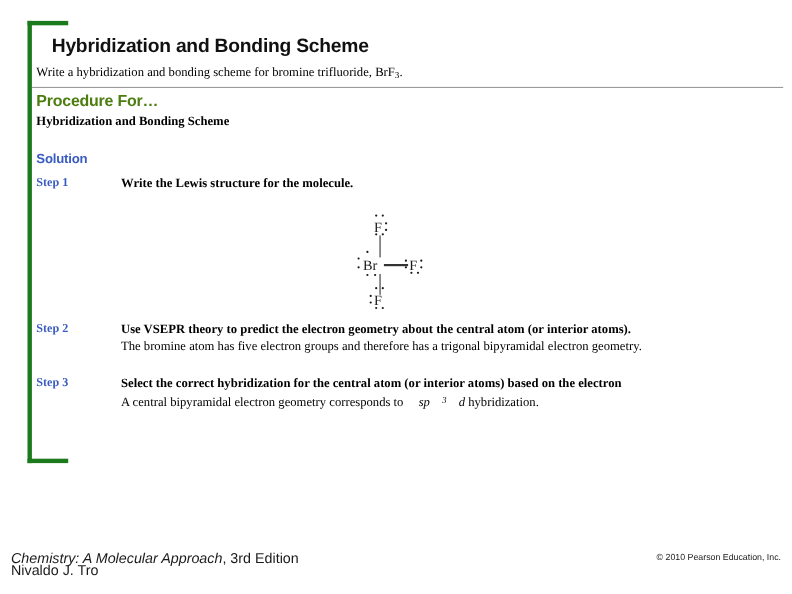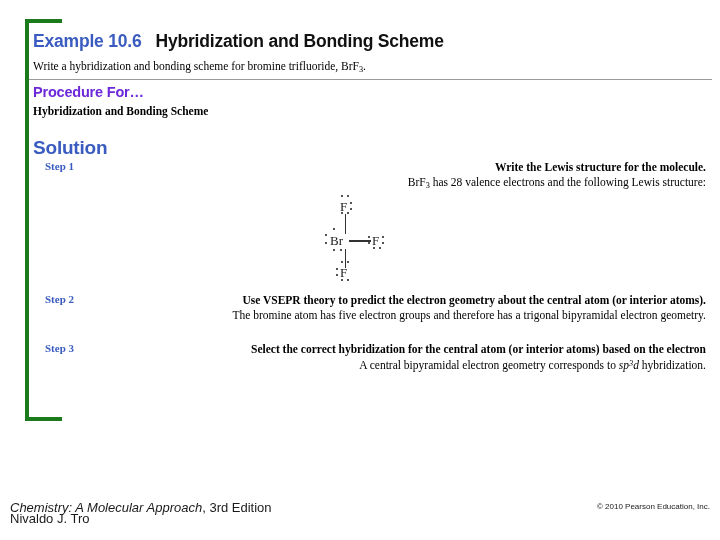--- a/index.html
+++ b/index.html
@@ -90,82 +90,80 @@
   }
 
   
   #procedure-heading {
     position: absolute;
     left: 33px;
     top: 84px;
     font-family: "Liberation Sans", sans-serif;
     font-size: 14.5px;
     font-weight: bold;
-    color: #6d28d9;
+    color: #4d7c0f;
     letter-spacing: -0.2px;
   }
   #procedure-subject {
     position: absolute;
     left: 33px;
     top: 105px;
     font-size: 11.5px;
     font-weight: bold;
     color: #000;
   }
 
   
   #solution-heading {
     position: absolute;
     left: 33px;
     top: 137px;
     font-family: "Liberation Sans", sans-serif;
-    font-size: 19px;
+    font-size: 12px;
     font-weight: bold;
     color: #3a5cc0;
     letter-spacing: -0.2px;
   }
 
   .step-block { position: absolute; }
   .step-label {
     position: absolute;
     left: 0;
     top: 0;
     width: 72px;
     font-size: 11px;
     font-weight: bold;
     color: #3a5cc0;
-    margin-left: 12px;
   }
   .step-body {
     position: absolute;
     left: 77px;
     top: 0;
     width: 596px;
-    text-align: right;
   }
   .step-title {
     font-size: 11.5px;
     font-weight: bold;
     color: #000;
     line-height: 14.5px;
   }
   .step-text {
     font-size: 11.5px;
     font-weight: normal;
     color: #000;
     line-height: 14.5px;
   }
 
   #step-1 { left: 33px; top: 160px; width: 673px; }
   #step-2 { left: 33px; top: 293px; width: 673px; }
   #step-3 { left: 33px; top: 342px; width: 673px; }
 
   sub { font-size: 0.72em; vertical-align: -0.28em; font-weight: inherit; }
   sup { font-size: 0.72em; vertical-align: 0.42em; font-weight: inherit; }
-  .ital { font-style: italic; }
+  .ital { font-style: italic; margin-left: 11px; }
 
   
   #lewis-structure {
     position: absolute;
     left: 300px;
     top: 192px;
     width: 112px;
     height: 98px;
   }
   .atom {
@@ -219,38 +217,36 @@
 </head>
 <body>
 
 <div id="green-bracket">
   <div class="arm-top"></div>
   <div class="arm-v"></div>
   <div class="arm-bottom"></div>
 </div>
 
 <div id="header-row">
-  <span id="example-label">Example 10.6</span>
   <span id="example-title">Hybridization and Bonding Scheme</span>
 </div>
 
 <div id="problem-statement"><span>Write a hybridization and bonding scheme for bromine trifluoride, BrF</span><sub>3</sub><span>.</span></div>
 
 <div id="header-rule"></div>
 
 <div id="procedure-heading">Procedure For…</div>
 <div id="procedure-subject">Hybridization and Bonding Scheme</div>
 
 <div id="solution-heading">Solution</div>
 
 <div class="step-block" id="step-1">
   <div class="step-label">Step 1</div>
   <div class="step-body">
     <div class="step-title">Write the Lewis structure for the molecule.</div>
-    <div class="step-text"><span>BrF</span><sub>3</sub><span> has 28 valence electrons and the following Lewis structure:</span></div>
   </div>
 </div>
 
 <div id="lewis-structure">
 
   <div class="bond bond-v" style="left:44.5px; top:22px; height:20px;"></div>
   <div class="bond bond-v" style="left:44.5px; top:57px; height:19px;"></div>
   <div class="bond bond-h" style="left:49px; top:48px; width:22px;"></div>
 
   <div class="atom" id="atom-br">Br</div>

